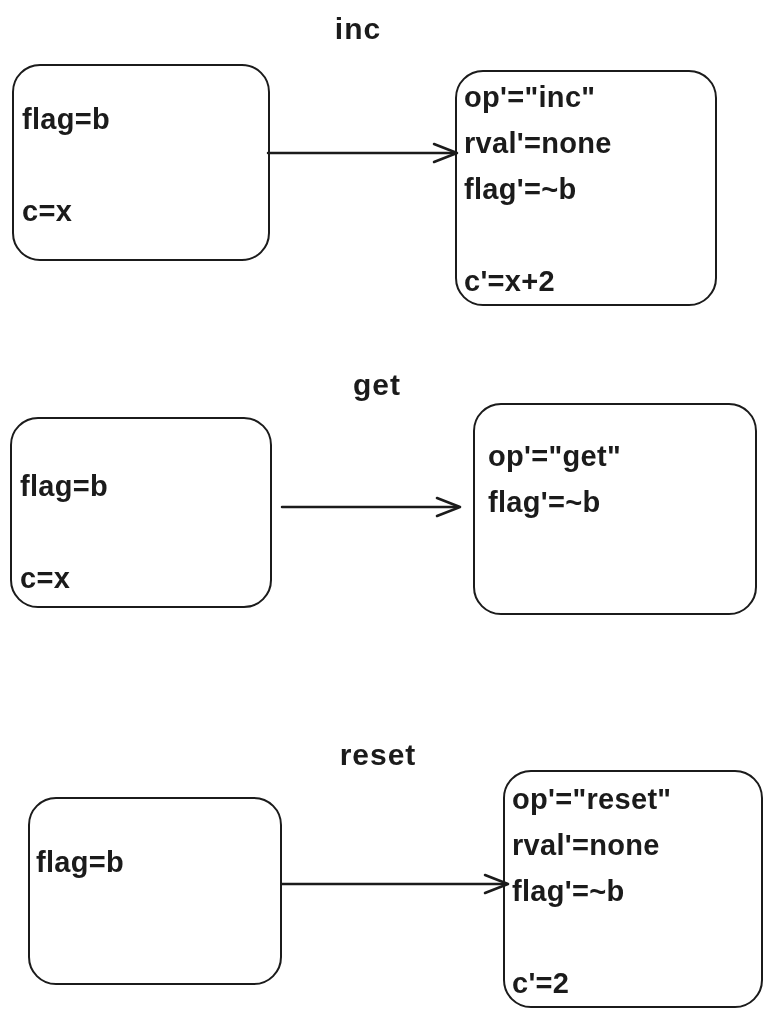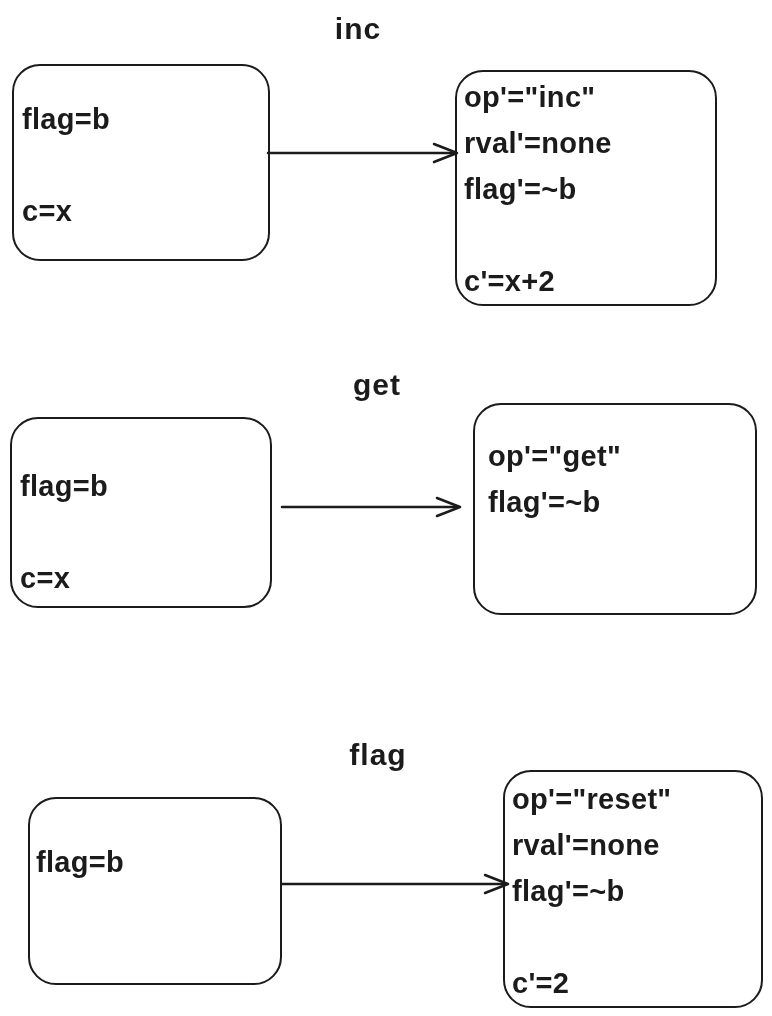--- a/index.html
+++ b/index.html
@@ -99,21 +99,21 @@
     </div>
   </div>
 
   <div class="state-box b2-post">
     <div class="lines">
       <div class="line">op'="get"</div>
       <div class="line">flag'=~b</div>
     </div>
   </div>
 
-  <div class="title t-reset">flag</div>
+  <div class="title t-reset">reset</div>
 
   <div class="state-box b3-pre">
     <div class="lines">
       <div class="line">flag=b</div>
     </div>
   </div>
 
   <div class="state-box b3-post">
     <div class="lines">
       <div class="line">op'="reset"</div>

